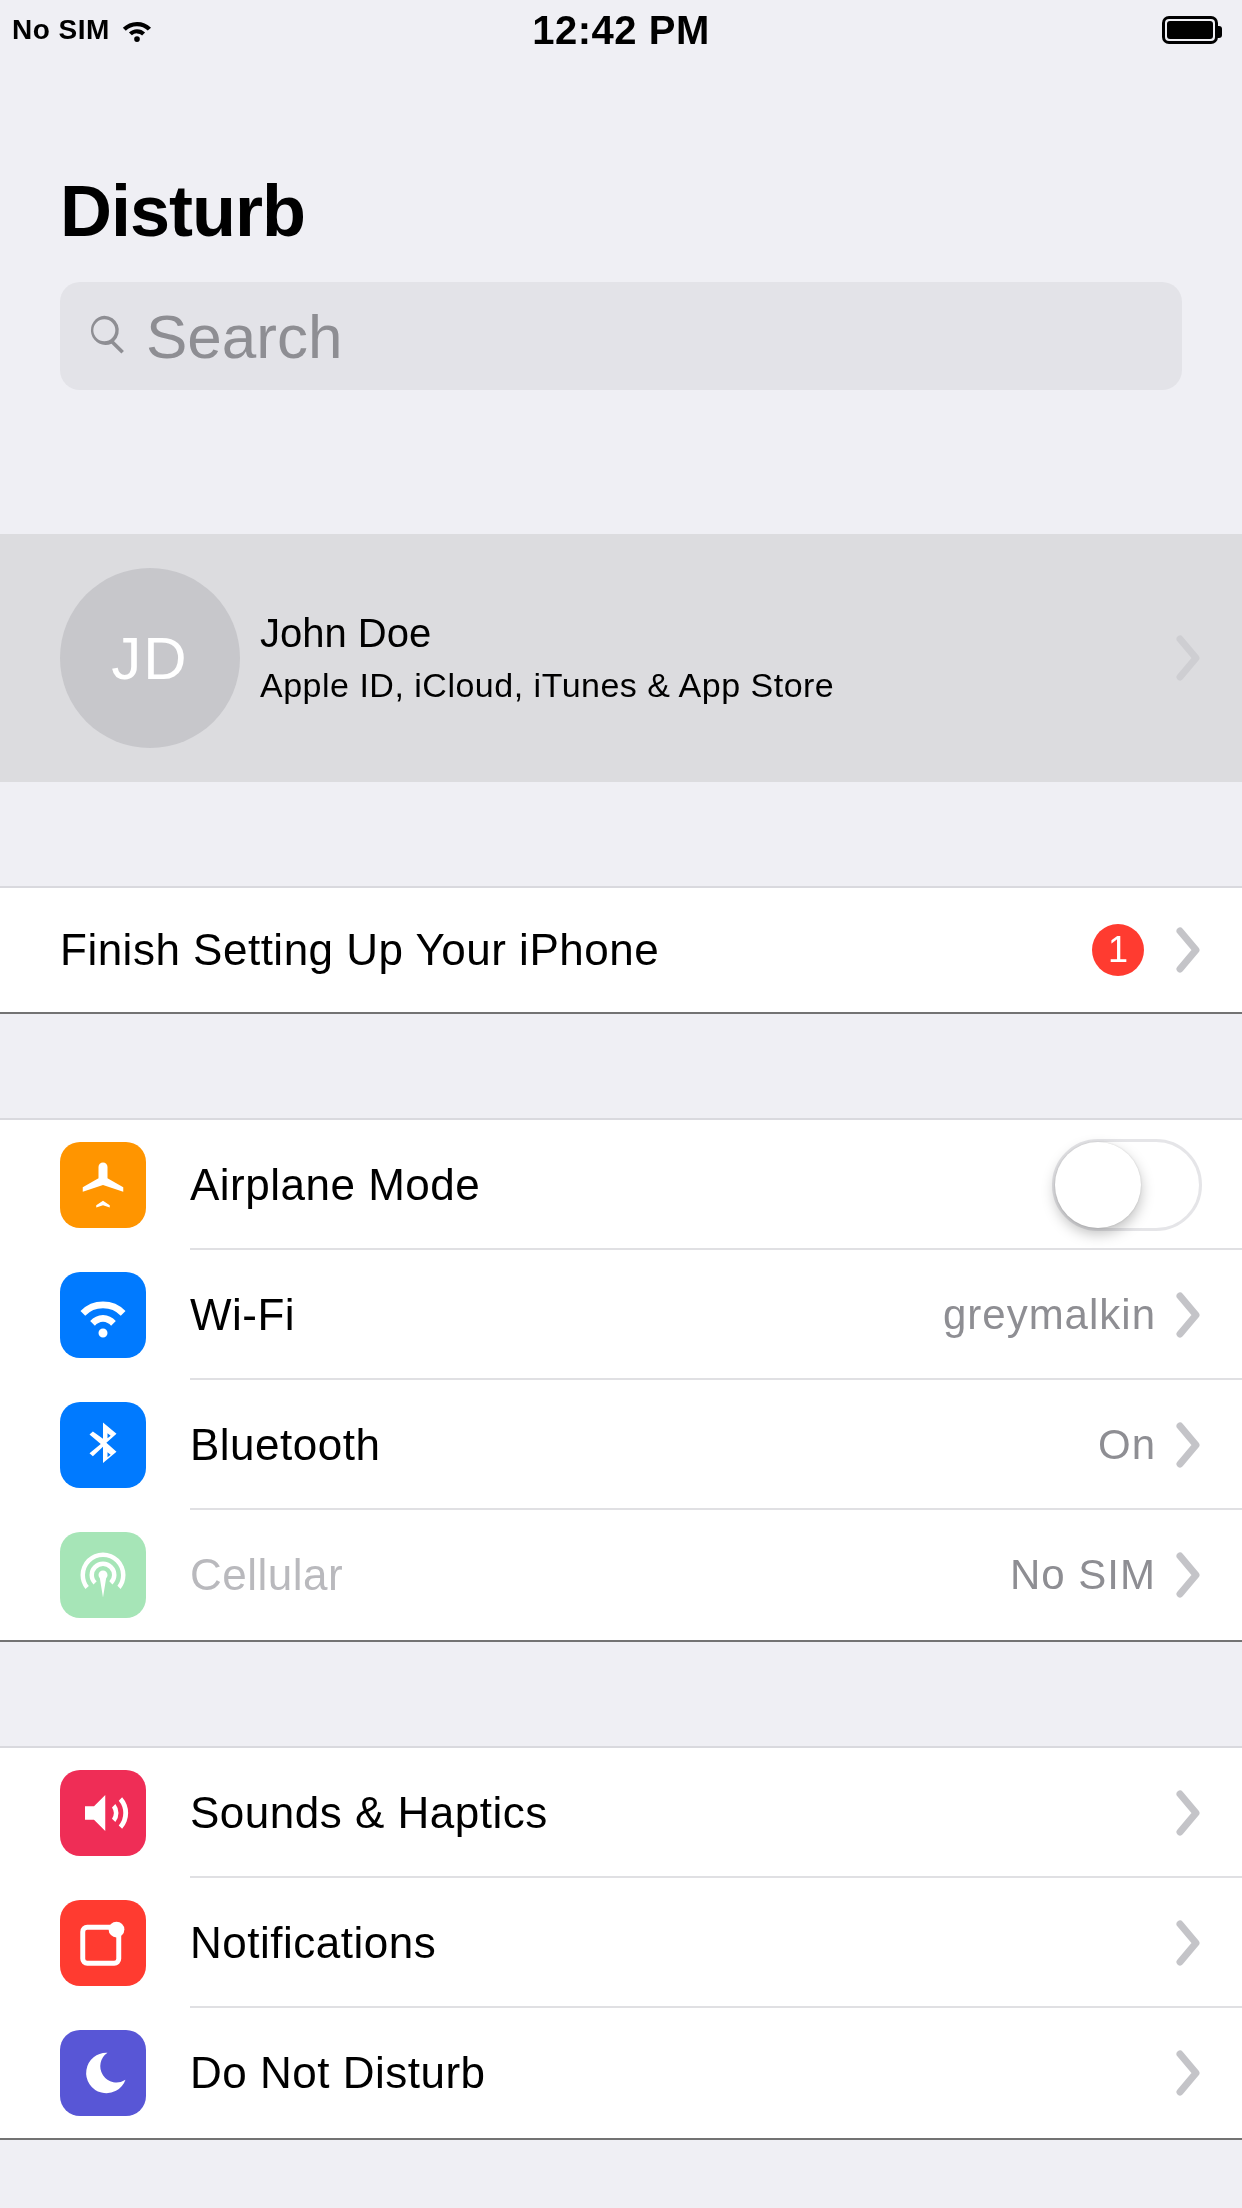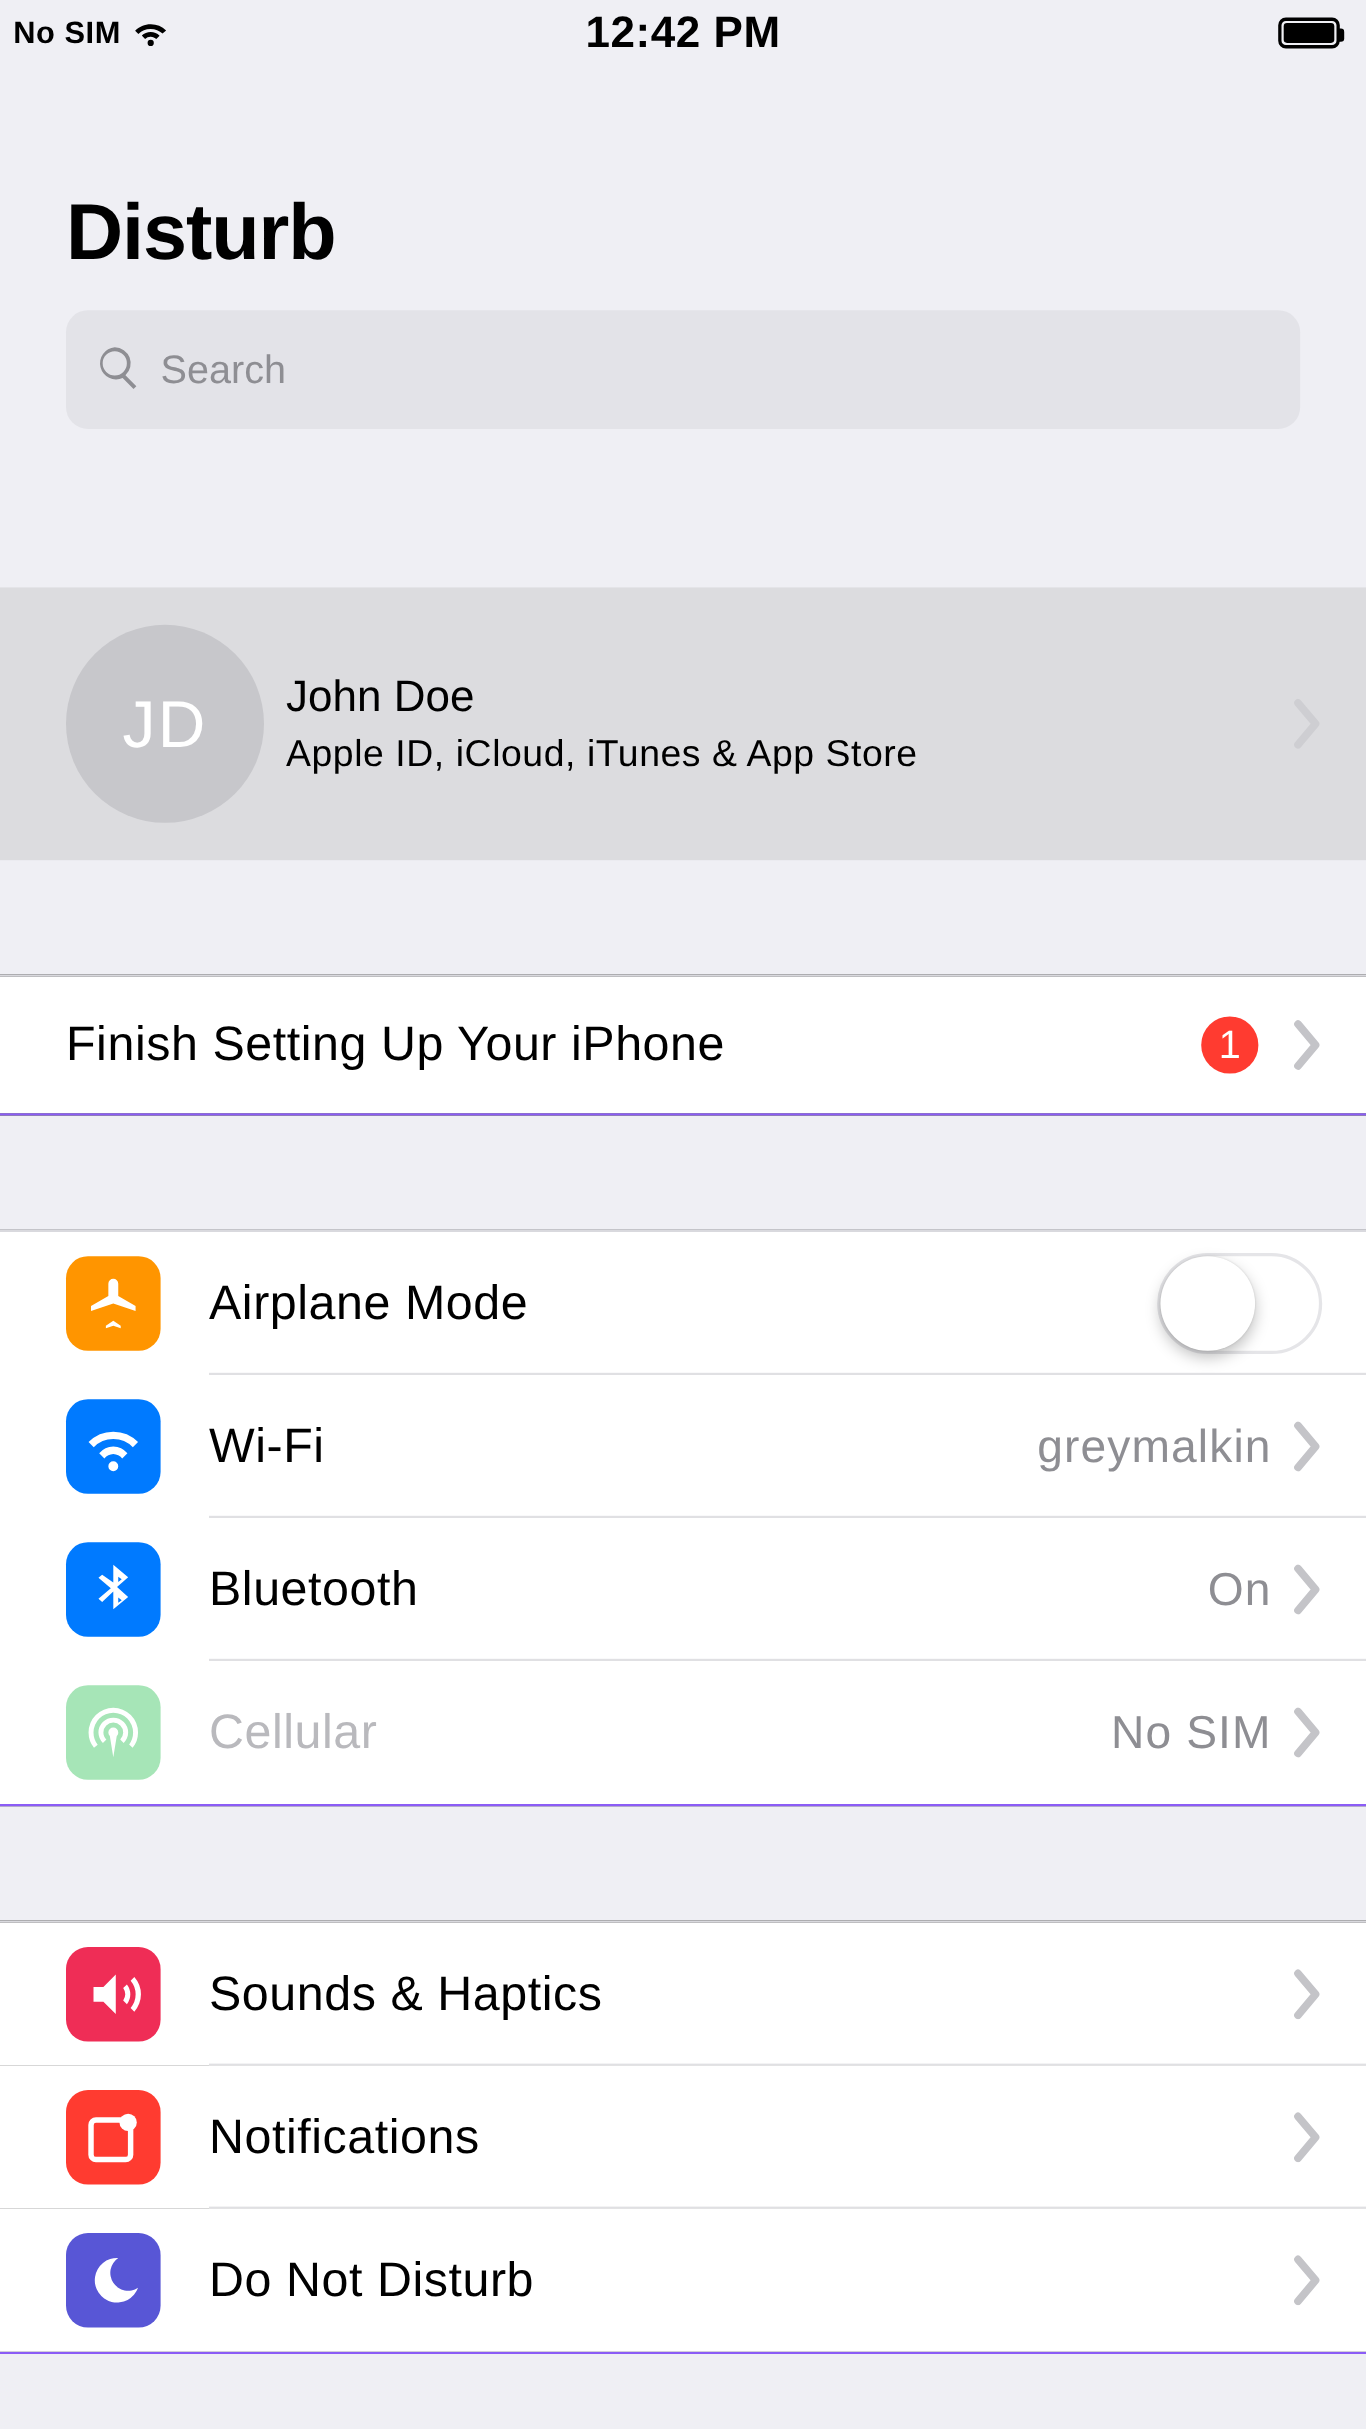--- a/index.html
+++ b/index.html
@@ -46,39 +46,39 @@
     background:#e3e3e8;
     border-radius: 20px;
     height: 108px;
     display:flex; align-items:center;
     padding: 0 26px;
     gap: 16px;
   }
   .search-wrap svg { width:44px; height:44px; fill:#8e8e93; }
   .search-input {
     border:none; background:transparent; outline:none;
-    font-size: 36px; color:#0f766e; width:100%;
+    font-size: 62px; color:#0f766e; width:100%;
   }
   .search-input::placeholder { color:#8e8e93; }
   .gap-small { height: 44px; }
   .gap-med { height: 104px; }
 
   .row {
     background:#fff;
     display:flex; align-items:center;
     min-height: 130px;
     padding: 0 40px 0 60px;
     position:relative;
   }
   .row.plain { padding-left:60px; }
   .row .separator {
     position:absolute; left:190px; right:0; bottom:0;
     height:2px; background:#e0e0e3;
   }
-  .group { border-top:2px solid #d9d9de; border-bottom:2px solid #8b5cf6; background:#000000;}
+  .group { border-top:2px solid #d9d9de; border-bottom:2px solid #737373; background:#eab308;}
 
   .icon-sq {
     width: 86px; height:86px; border-radius:20px;
     display:flex; align-items:center; justify-content:center;
     flex-shrink:0;
     margin-right:44px;
   }
   .icon-sq svg { width:54px; height:54px; fill:#fff; }
 
   .row-label { font-size: 44px; letter-spacing:0.5px; }

